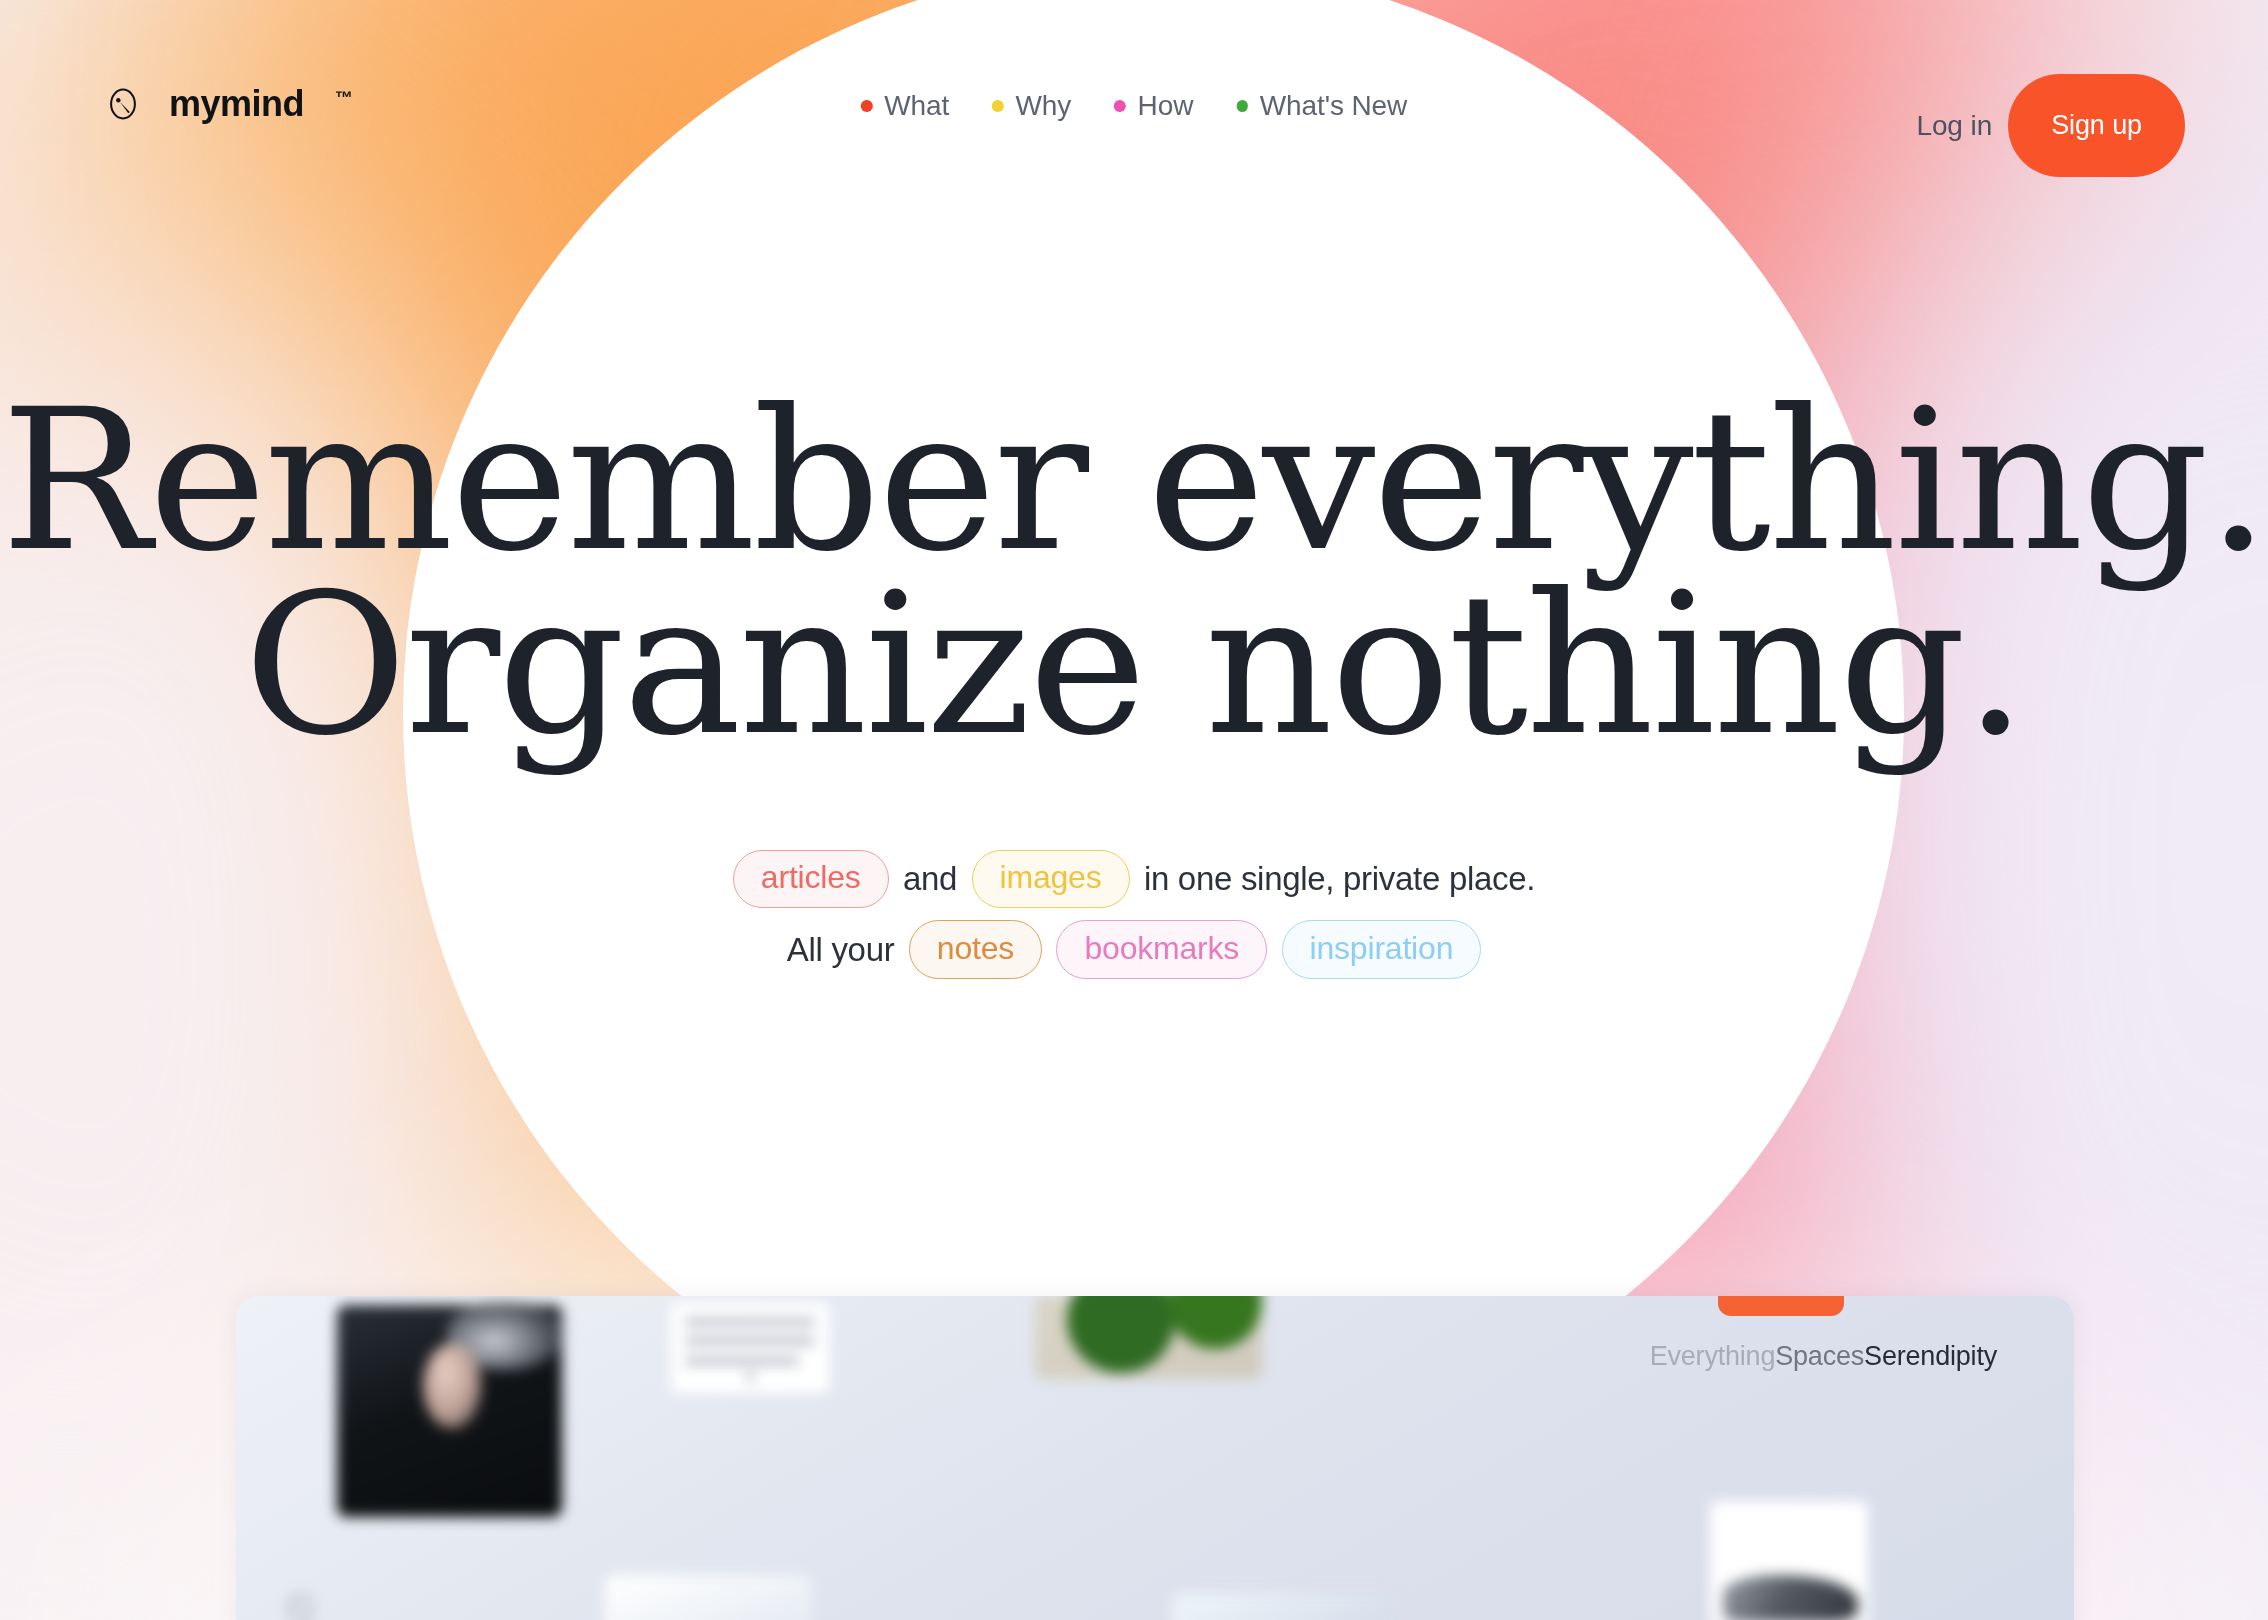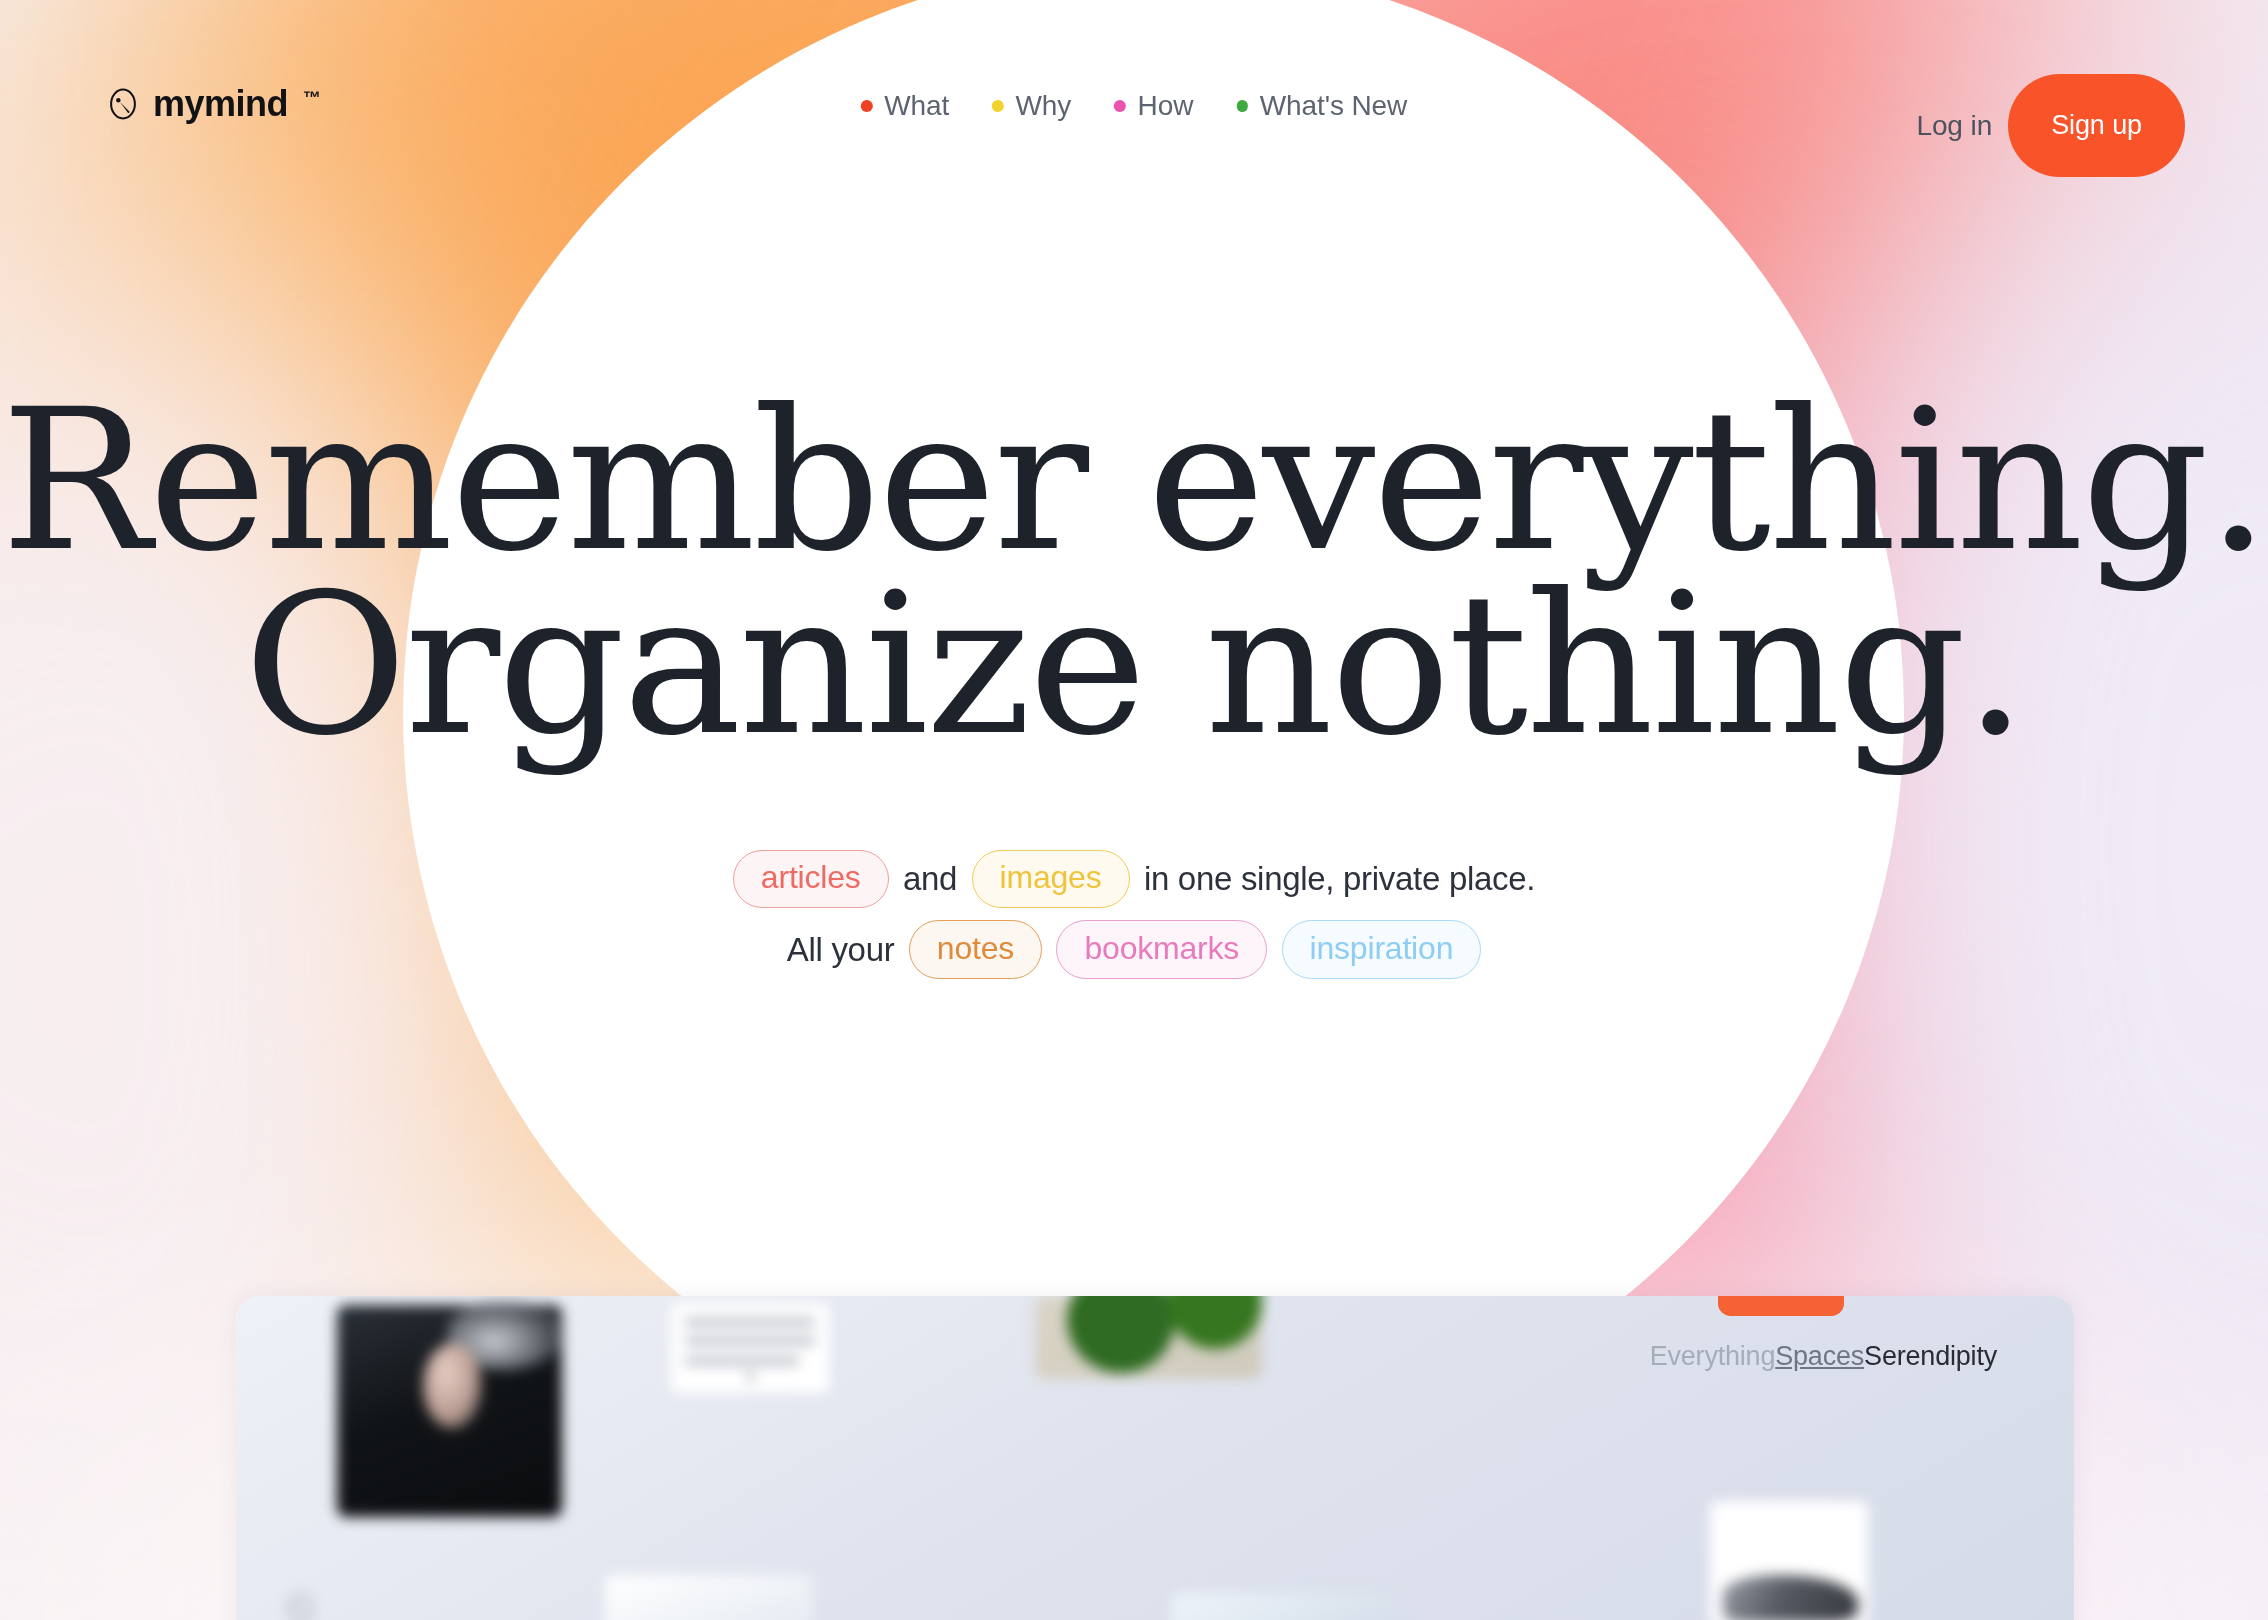--- a/index.html
+++ b/index.html
@@ -73,21 +73,21 @@
 
   
   .header {
     position:absolute; left:0; top:0;
     width:2268px; height:216px;
     z-index:40;
   }
 
   .logo {
     position:absolute; left:106px; top:86px;
-    display:flex; align-items:center; gap:13px;
+    display:flex; align-items:center; gap:29px;
   }
   .logo-mark { width:34px; height:34px; display:block; }
   .logo-word {
     font-size:36px; font-weight:700; letter-spacing:-0.5px;
     color:#111216; line-height:1;
   }
   .logo-tm {
     font-size:18px; font-weight:700; color:#111216;
     align-self:flex-start; margin-top:1.8px; margin-left:1.8px;
   }
@@ -250,21 +250,21 @@
   }
 
   .preview-tabs {
     position:absolute; right:77px; top:45px;
     display:flex; align-items:center; 
     z-index:3;
     justify-content:flex-end;
   }
   .pv-tab { font-size:27px; letter-spacing:-0.2px; cursor:pointer; }
   .pv-tab.dim     { color:#a7acb9; }
-  .pv-tab.mid     { color:#6f7684;text-decoration:underline; }
+  .pv-tab.mid     { color:#6f7684; }
   .pv-tab.active  { color:#272c36; }
 
   .pv-orange-tab {
     position:absolute; right:230px; top:-16px;
     width:126px; height:36px;
     border-radius:12.6px;
     background:#f56335;
     z-index:2;
   }
 </style>

